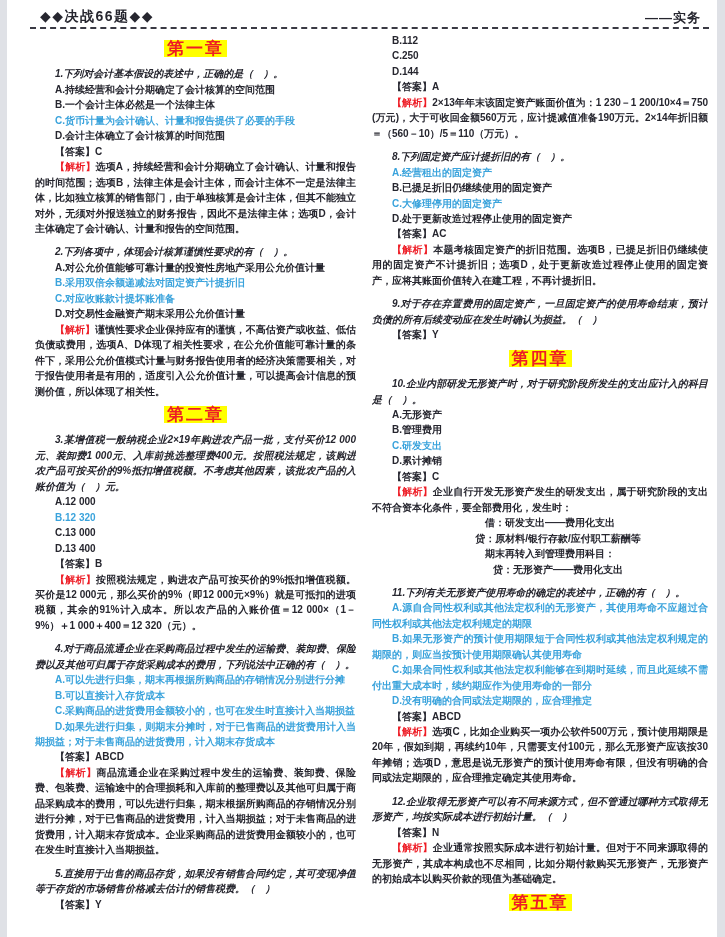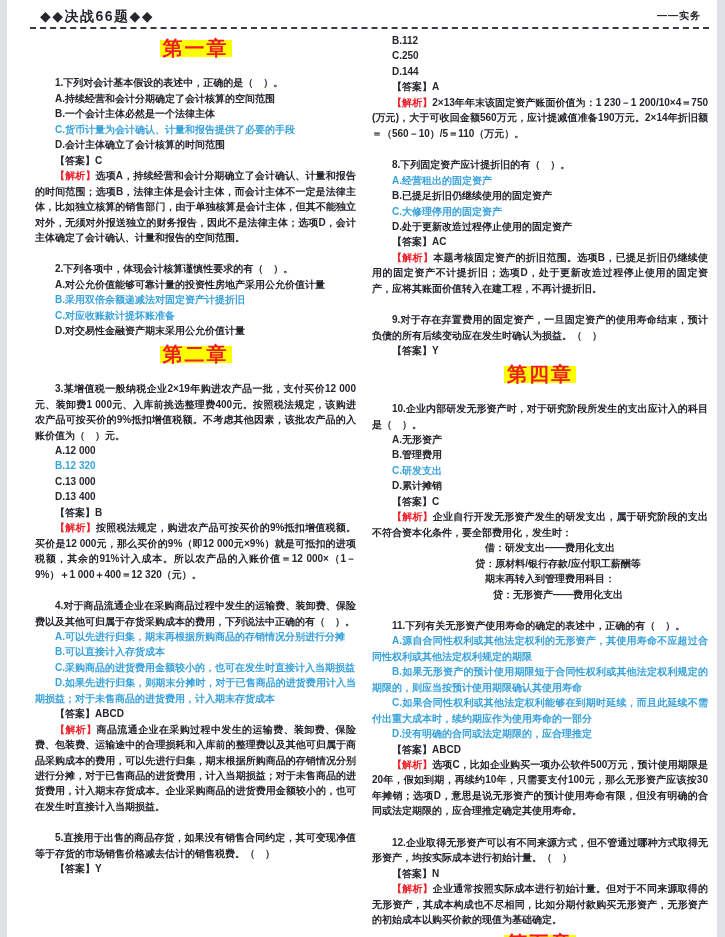--- a/index.html
+++ b/index.html
@@ -13,42 +13,42 @@
   body{
     width:725px;height:937px;position:relative;overflow:hidden;
     background:#ffffff;
     font-family:"Liberation Sans","DejaVu Sans",sans-serif;
     font-weight:bold;color:var(--ink);
   }
   .edge{position:absolute;top:0;height:100%;background:var(--edge);}
   .edge-left{left:0;width:7px;}
   .edge-right{right:0;width:8px;}
   .hdr-left{position:absolute;top:8px;left:40px;font-size:14px;letter-spacing:1.5px;}
-  .hdr-right{position:absolute;top:9px;right:24px;font-size:10px;letter-spacing:1px;}
+  .hdr-right{position:absolute;top:9px;right:24px;font-size:13px;letter-spacing:1px;}
   .rule{position:absolute;top:27px;left:30px;right:16px;border-top:2px dashed #3a3a44;}
   .content{
     position:absolute;top:33px;left:35px;right:16px;bottom:0;
     display:flex;gap:16px;overflow:hidden;
   }
   .col{overflow:hidden;}
   .col-1{width:321px;}
   .col-2{width:336px;}
   .para{
     margin:0;font-size:10px;line-height:15.45px;
     text-indent:2em;text-align:justify;word-break:break-all;
   }
-  .q{margin-top:16px;}
+  .q{margin-top:8px;font-style:italic;}
   .hl{color:var(--blue);}
   .ana-label{color:var(--red);}
   .entry{text-indent:0;padding-left:2em;text-align:center;}
   .entry.lv2{padding-left:3.6em;}
   .chapter{margin:7px 0 2px;text-align:center;text-indent:0;}
   .chapter-text{
     display:inline-block;background:var(--hl);color:var(--red);
-    font-size:20px;line-height:17px;letter-spacing:2px;padding:0 3px;
+    font-size:17px;line-height:17px;letter-spacing:2px;padding:0 3px;
   }
 </style>
 </head>
 <body>
 
 <div class="edge edge-left"></div>
 <div class="edge edge-right"></div>
 
 <div class="hdr-left">◆◆决战66题◆◆</div>
 <div class="hdr-right">——实务</div>
@@ -62,20 +62,21 @@
       <p class="para opt">B.一个会计主体必然是一个法律主体</p>
       <p class="para opt hl">C.货币计量为会计确认、计量和报告提供了必要的手段</p>
       <p class="para opt">D.会计主体确立了会计核算的时间范围</p>
       <p class="para ans"><span class="ans-label">【答案】</span><span>C</span></p>
       <p class="para ana"><span class="ana-label">【解析】</span><span>选项A，持续经营和会计分期确立了会计确认、计量和报告的时间范围；选项B，法律主体是会计主体，而会计主体不一定是法律主体，比如独立核算的销售部门，由于单独核算是会计主体，但其不能独立对外，无须对外报送独立的财务报告，因此不是法律主体；选项D，会计主体确定了会计确认、计量和报告的空间范围。</span></p>
       <p class="para q">2.下列各项中，体现会计核算谨慎性要求的有（　）。</p>
       <p class="para opt">A.对公允价值能够可靠计量的投资性房地产采用公允价值计量</p>
       <p class="para opt hl">B.采用双倍余额递减法对固定资产计提折旧</p>
       <p class="para opt hl">C.对应收账款计提坏账准备</p>
       <p class="para opt">D.对交易性金融资产期末采用公允价值计量</p>
+      <p class="para ana"><span class="ana-label">【解析】</span><span>谨慎性要求企业保持应有的谨慎，不高估资产或收益、低估负债或费用，选项A、D体现了相关性要求，在公允价值能可靠计量的条件下，采用公允价值模式计量与财务报告使用者的经济决策需要相关，对于报告使用者是有用的，适度引入公允价值计量，可以提高会计信息的预测价值，所以体现了相关性。</span></p>
       <div class="para chapter"><span class="chapter-text">第二章</span></div>
       <p class="para q">3.某增值税一般纳税企业2×19年购进农产品一批，支付买价12 000元、装卸费1 000元、入库前挑选整理费400元。按照税法规定，该购进农产品可按买价的9%抵扣增值税额。不考虑其他因素，该批农产品的入账价值为（　）元。</p>
       <p class="para opt">A.12 000</p>
       <p class="para opt hl">B.12 320</p>
       <p class="para opt">C.13 000</p>
       <p class="para opt">D.13 400</p>
       <p class="para ans"><span class="ans-label">【答案】</span><span>B</span></p>
       <p class="para ana"><span class="ana-label">【解析】</span><span>按照税法规定，购进农产品可按买价的9%抵扣增值税额。买价是12 000元，那么买价的9%（即12 000元×9%）就是可抵扣的进项税额，其余的91%计入成本。所以农产品的入账价值＝12 000×（1－9%）＋1 000＋400＝12 320（元）。</span></p>
       <p class="para q">4.对于商品流通企业在采购商品过程中发生的运输费、装卸费、保险费以及其他可归属于存货采购成本的费用，下列说法中正确的有（　）。</p>
       <p class="para opt hl">A.可以先进行归集，期末再根据所购商品的存销情况分别进行分摊</p>

